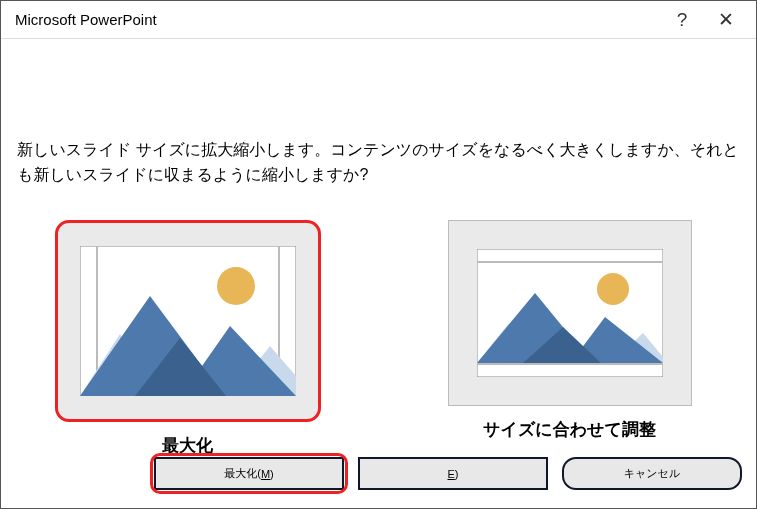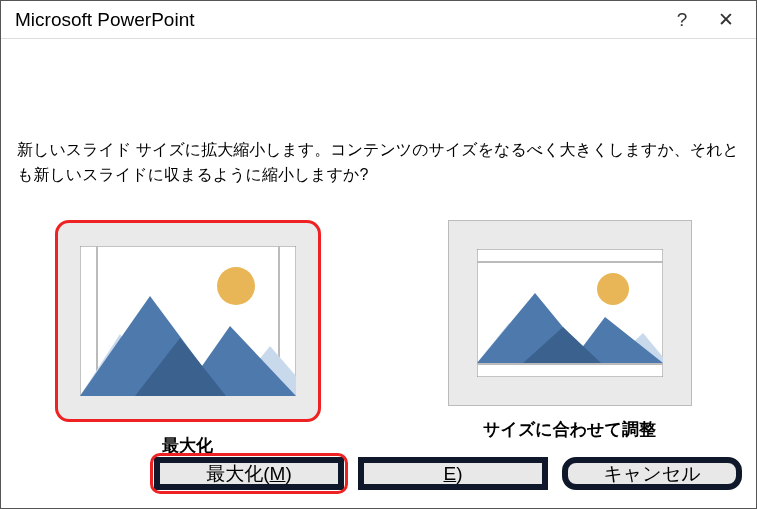--- a/index.html
+++ b/index.html
@@ -15,21 +15,21 @@
   }
   .titlebar {
     height: 38px;
     display: flex;
     align-items: center;
     padding: 0 8px 0 14px;
     border-bottom: 1px solid #ddd;
   }
   .titlebar .title {
     flex: 1;
-    font-size: 19px;
+    font-size: 15px;
   }
   .titlebar .ctrl {
     width: 44px;
     height: 100%;
     display: flex;
     align-items: center;
     justify-content: center;
     font-size: 19px;
     color: #333;
     cursor: pointer;
@@ -87,23 +87,23 @@
   }
   .buttons {
     padding: 0 14px 18px 14px;
     display: flex;
     gap: 14px;
     justify-content: flex-end;
   }
   .btn {
     min-width: 190px;
     height: 33px;
-    border: 6px solid #0f172a;
+    border: 2px solid #0f172a;
     background: #e8e8e8;
-    font-size: 19px;
+    font-size: 11px;
     cursor: pointer;
     font-family: inherit;
     display: flex;
     align-items: center;
     justify-content: center;
   }
   .btn.cancel { min-width: 180px; border-radius: 14px; }
   .btn-wrap {
     position: relative;
   }

